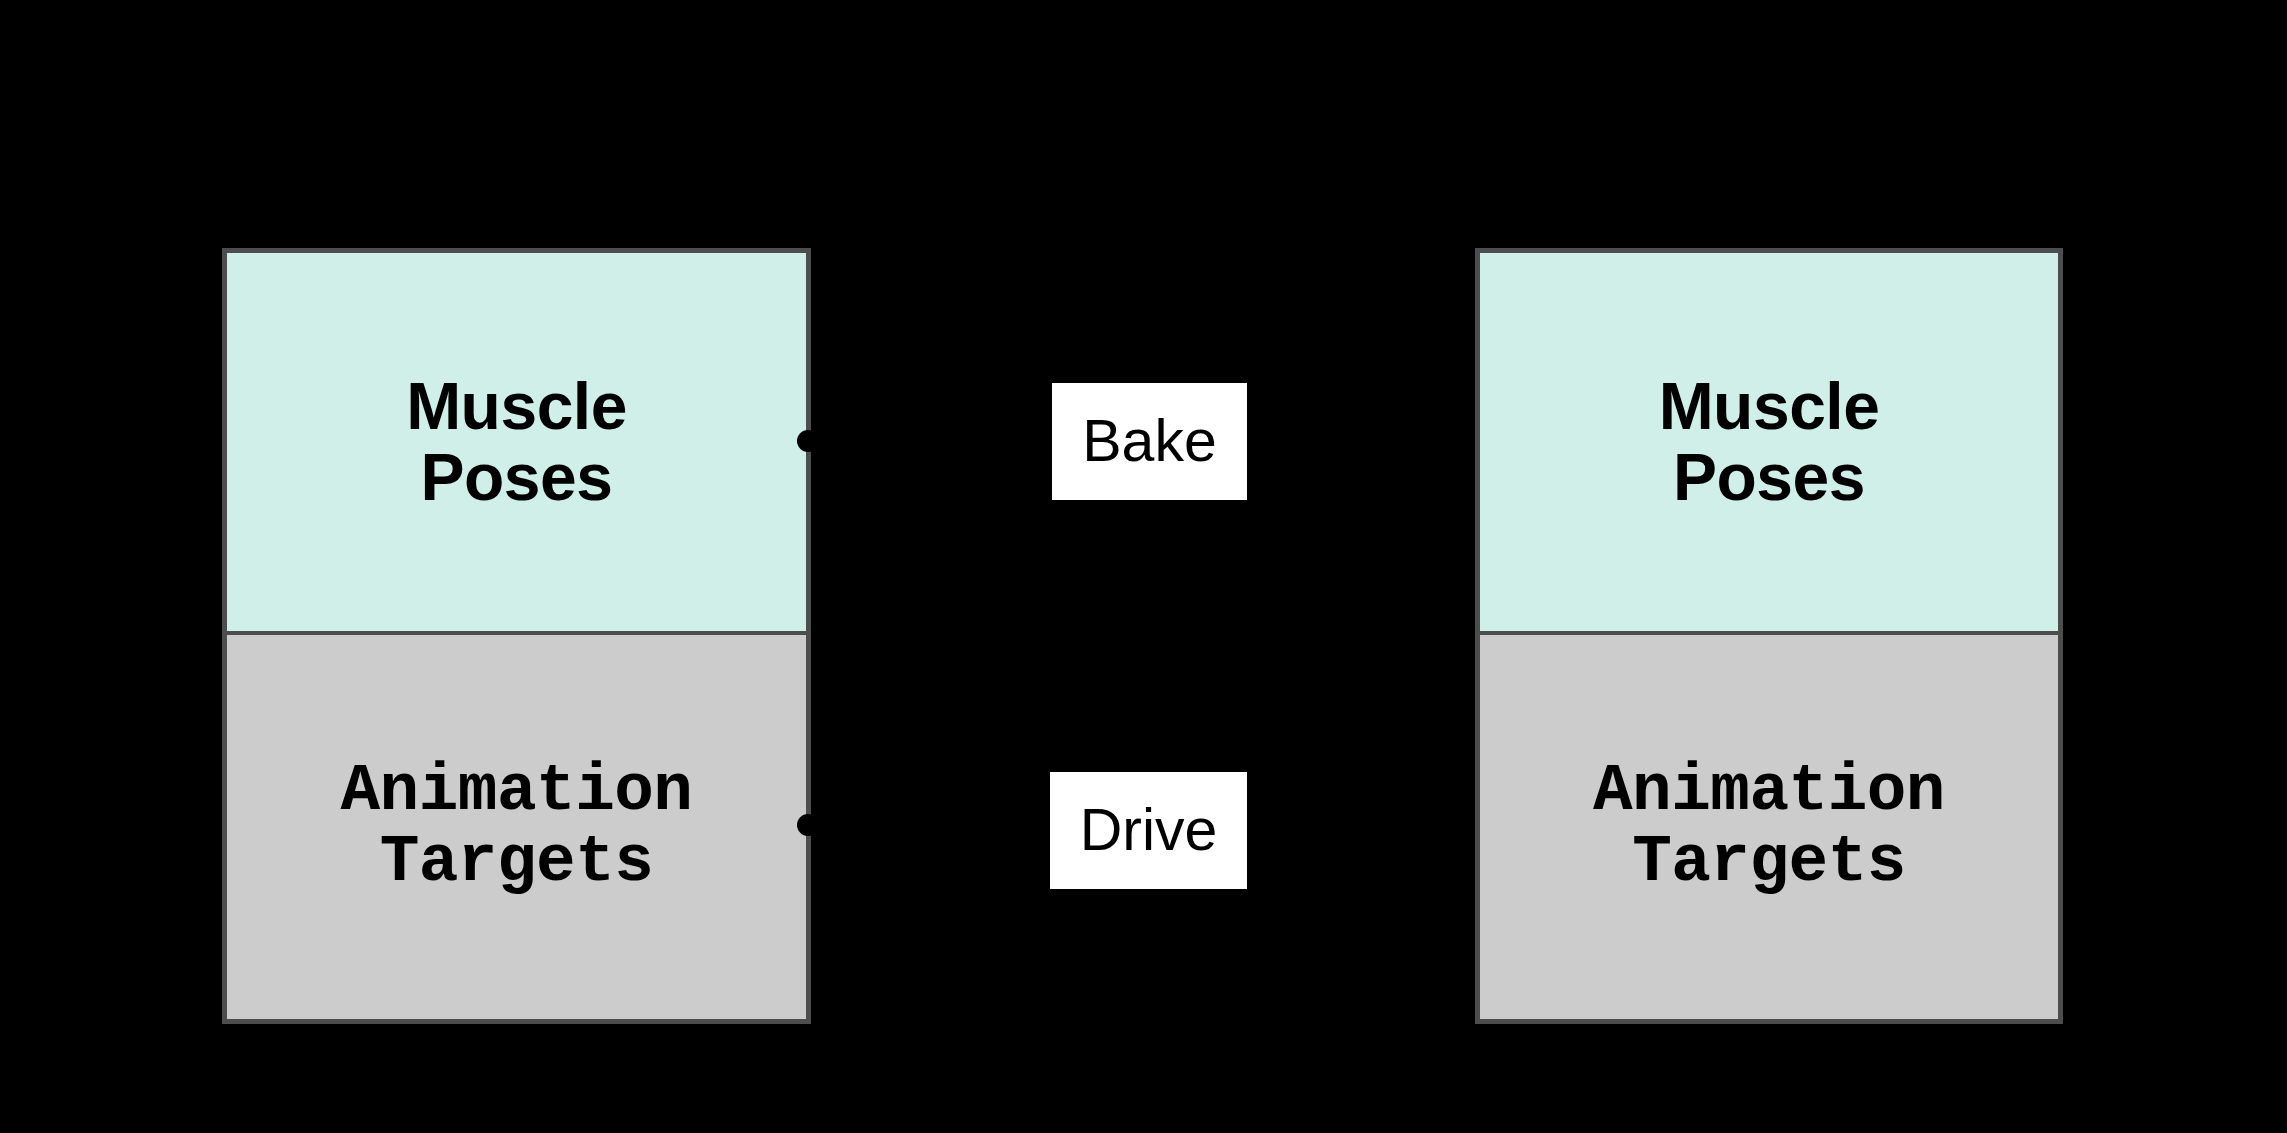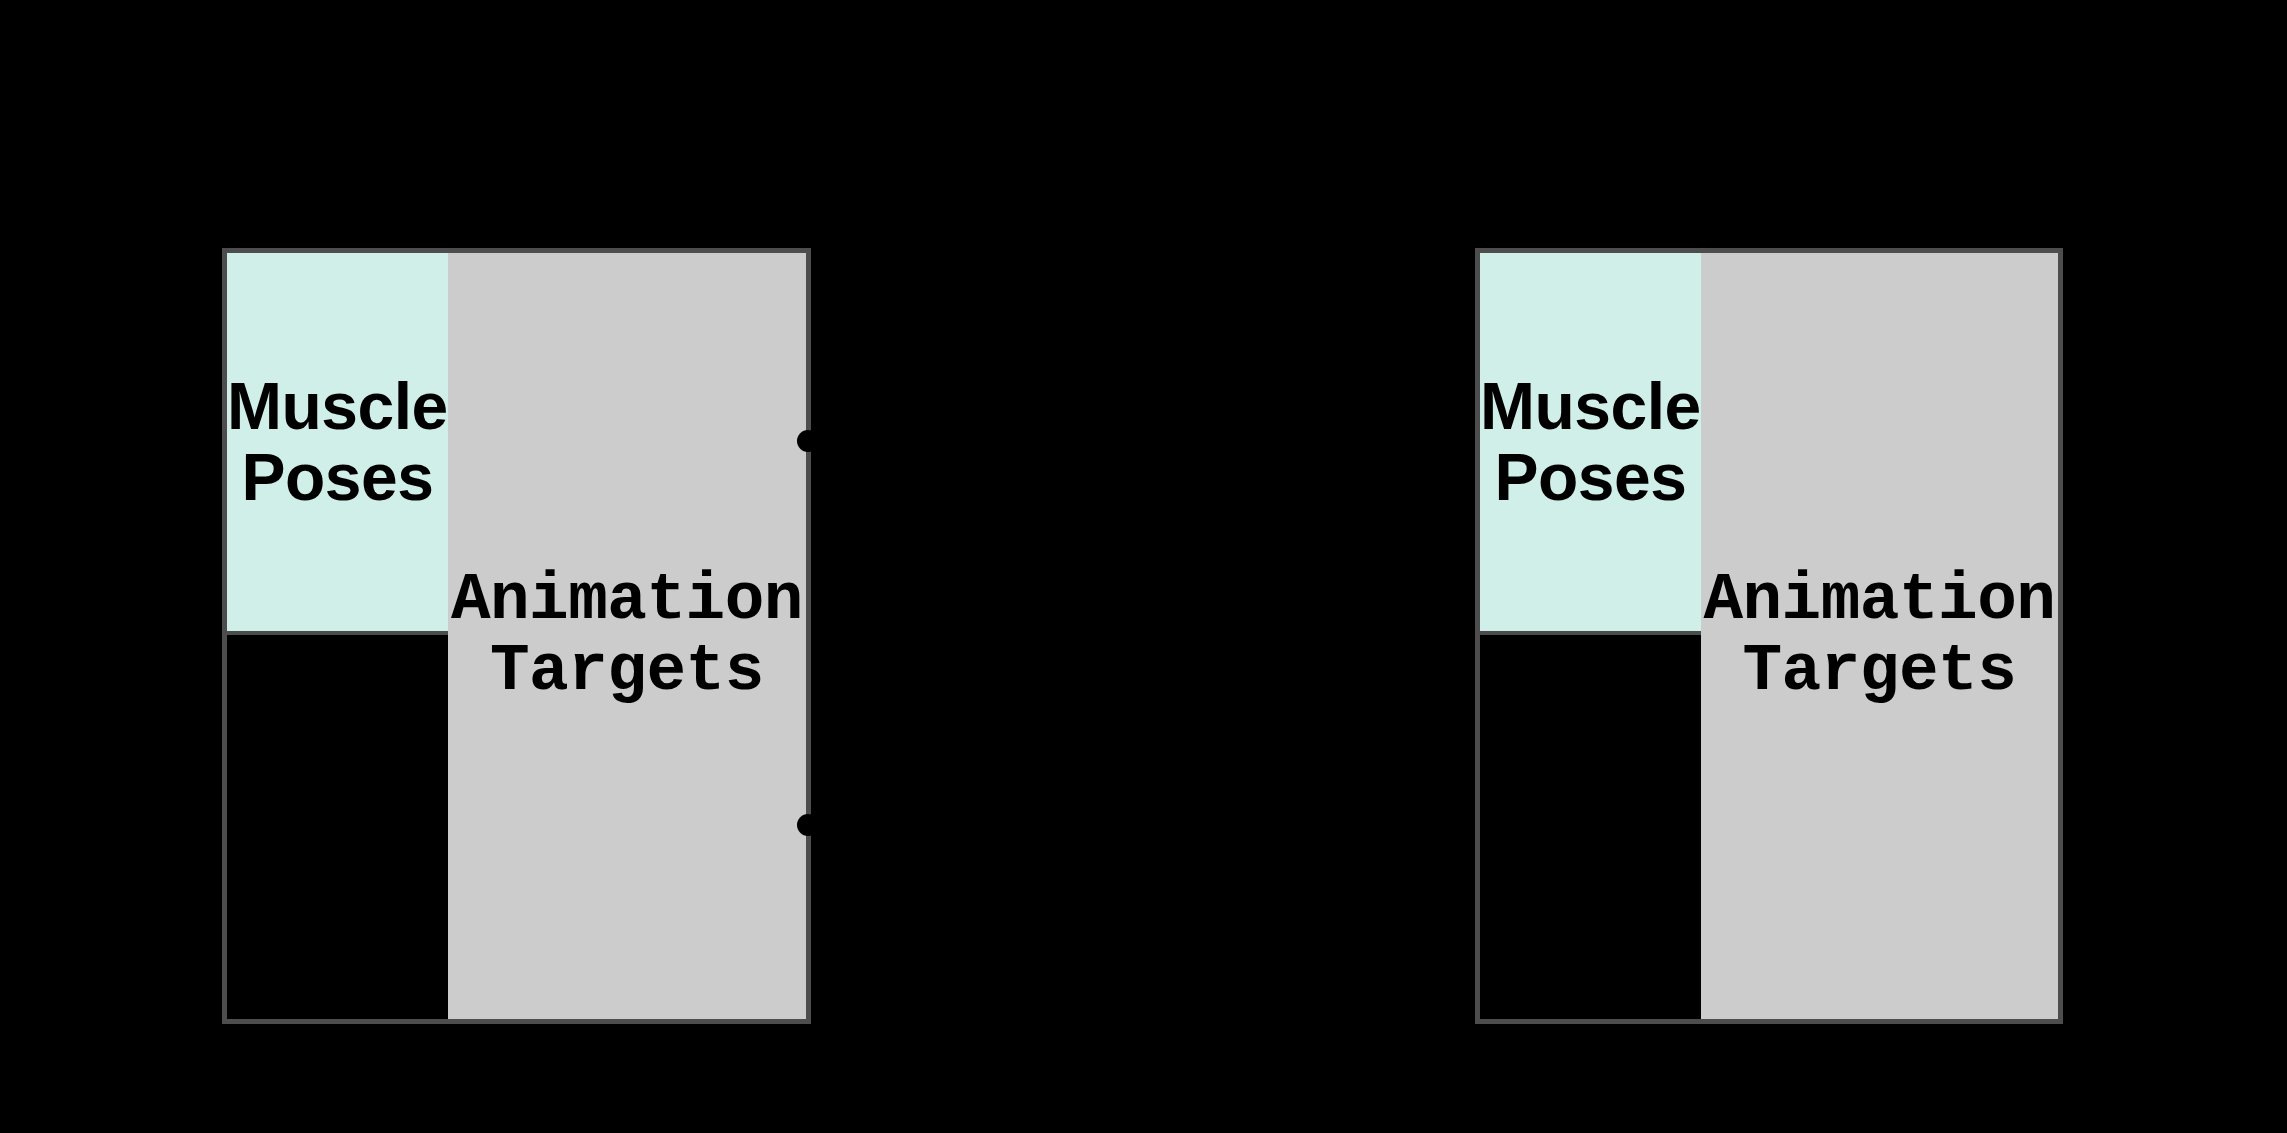--- a/index.html
+++ b/index.html
@@ -19,21 +19,21 @@
     height: 1133px;
     background: #000000;
   }
 
   
   .node {
     position: absolute;
     box-sizing: border-box;
     border: 5px solid #4d4d4d;
     display: flex;
-    flex-direction: row;
+    flex-direction: column;
   }
   .node-left  { left: 222px;  top: 248px; width: 589px; height: 776px; }
   .node-right { left: 1475px; top: 248px; width: 588px; height: 776px; }
 
   .compartment {
     box-sizing: border-box;
     display: flex;
     align-items: center;
     justify-content: center;
     text-align: center;
@@ -123,14 +123,16 @@
     </div>
     <div class="compartment bottom">
       <span class="label-text">Animation
 Targets</span>
     </div>
   </div>
 
   <div class="endpoint-dot dot-bake"></div>
   <div class="endpoint-dot dot-drive"></div>
 
+  <div class="edge-label label-bake">Bake</div>
+  <div class="edge-label label-drive">Drive</div>
 
 </div>
 
 </body></html>

